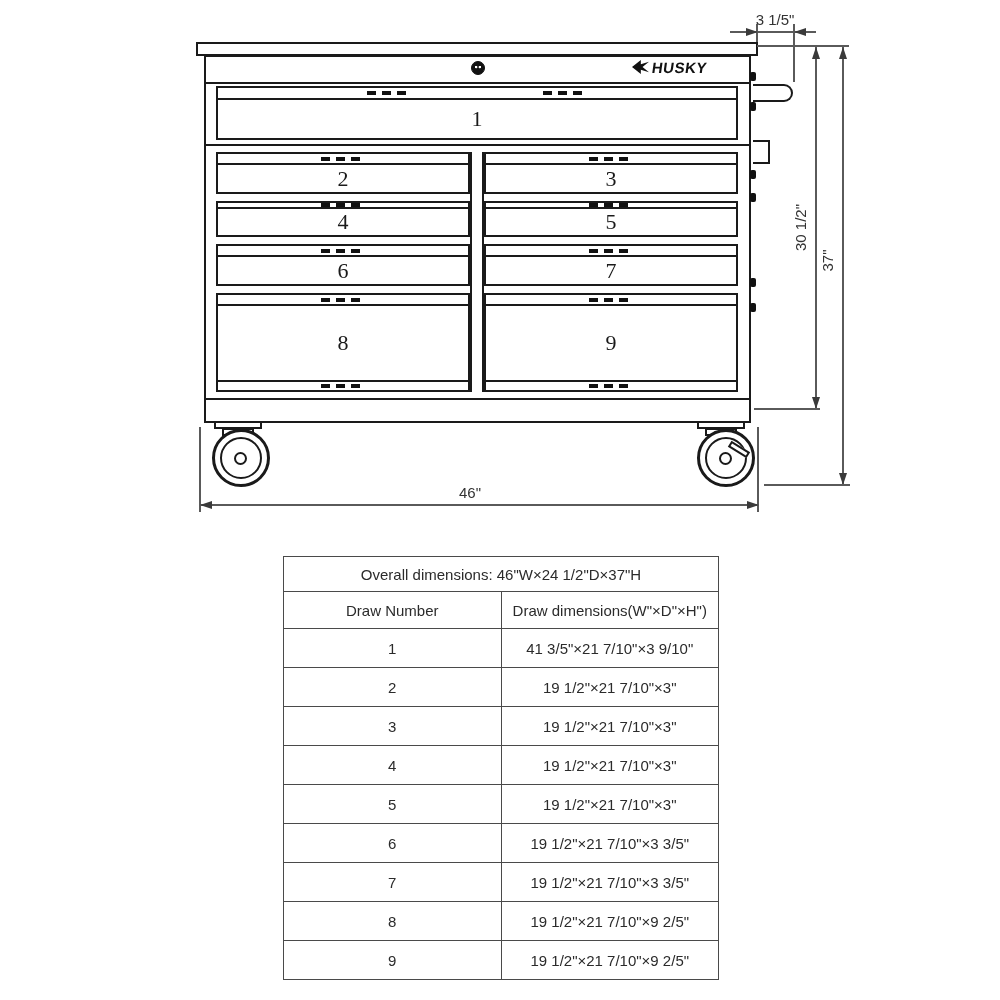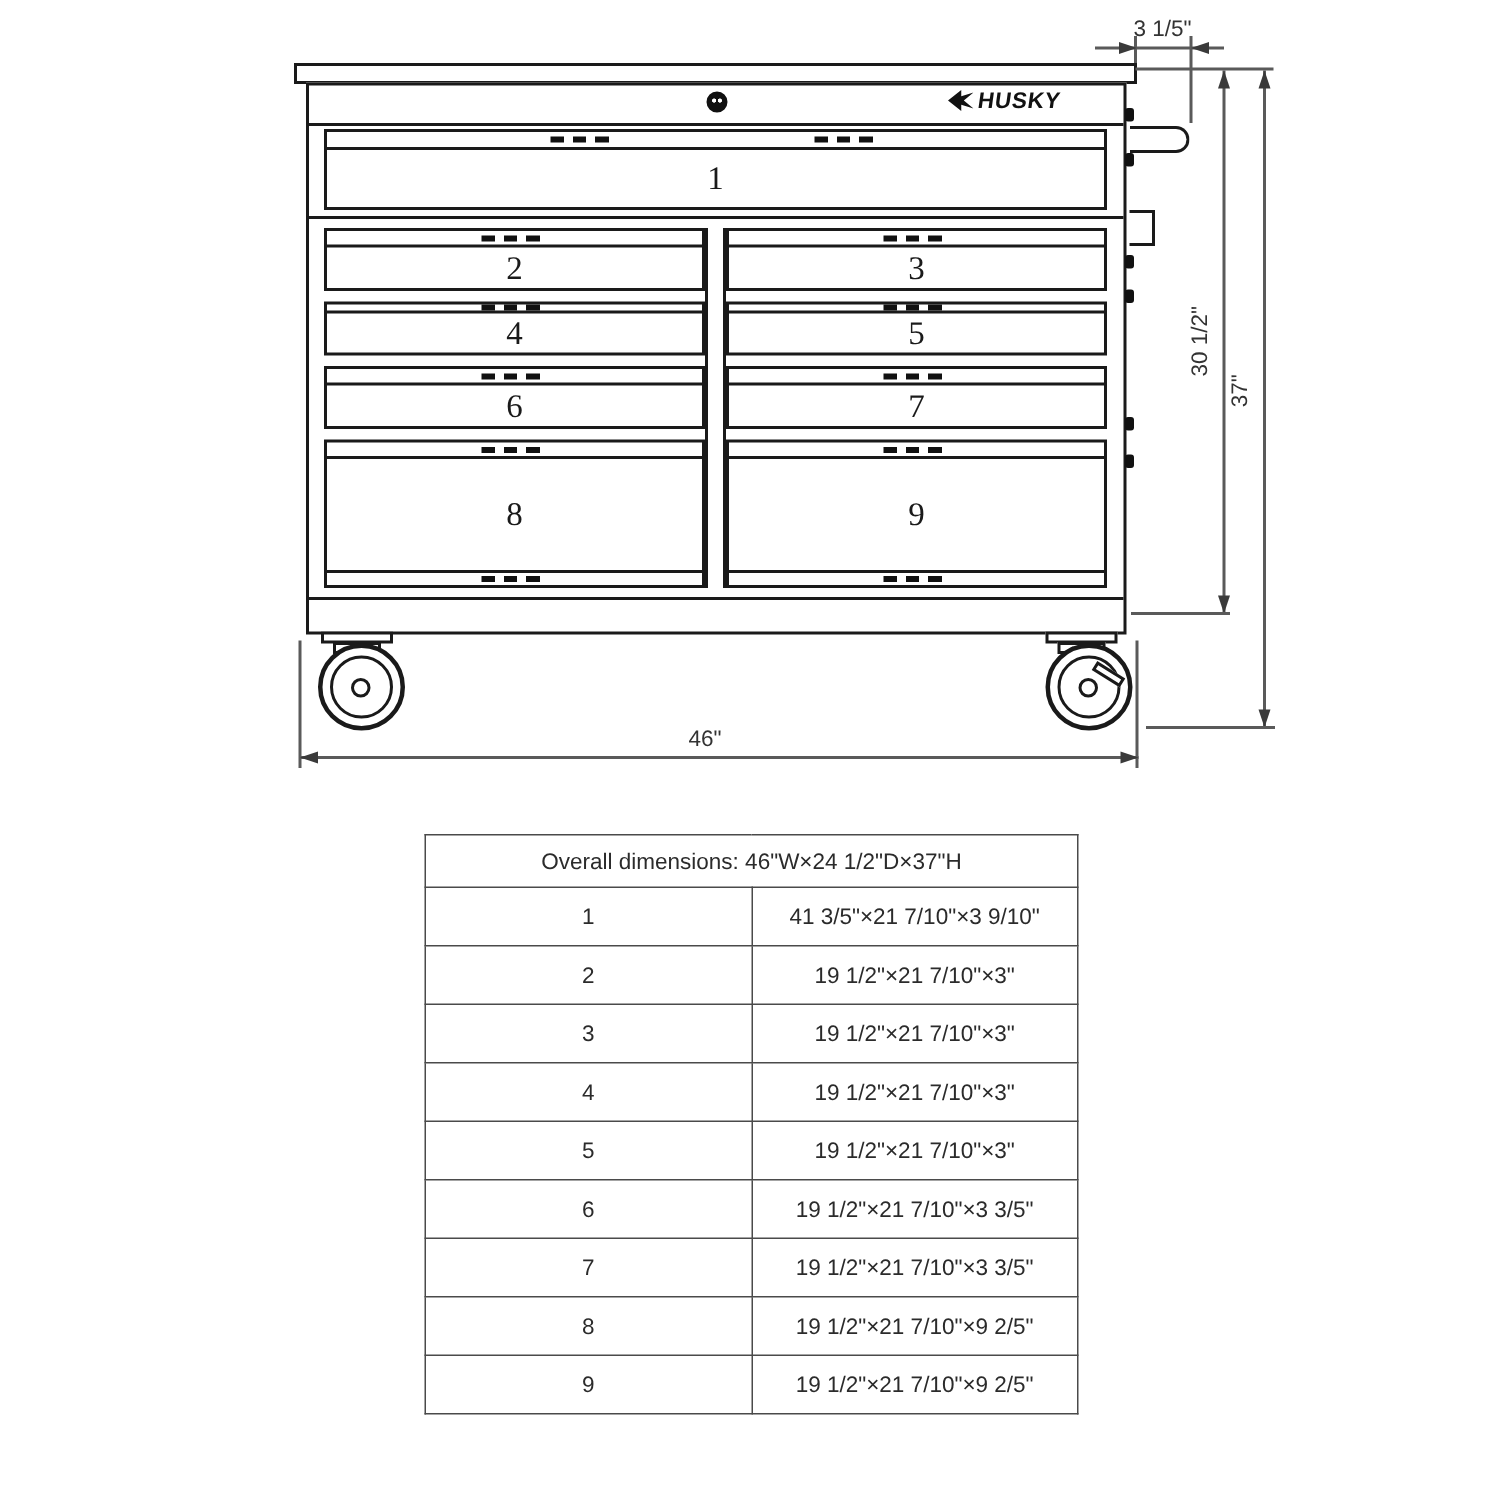--- a/index.html
+++ b/index.html
@@ -208,20 +208,24 @@
       <div class="arr arr-r" style="left:747px;top:501px;"></div>
       <div class="dimlabel" style="left:430px;top:484px;width:80px;">46"</div>
     </div>
   </div>
 
   <table class="spec-table">
     <tbody>
         <tr class="t-title">
       <th colspan="2">Overall dimensions: 46"W×24 1/2"D×37"H</th>
     </tr>
+    <tr class="t-head">
+      <th class="col-num">Draw Number</th>
+      <th>Draw dimensions(W"×D"×H")</th>
+    </tr>
     <tr class="t-row">
       <td>1</td>
       <td>41 3/5"×21 7/10"×3 9/10"</td>
     </tr>
     <tr class="t-row">
       <td>2</td>
       <td>19 1/2"×21 7/10"×3"</td>
     </tr>
     <tr class="t-row">
       <td>3</td>

